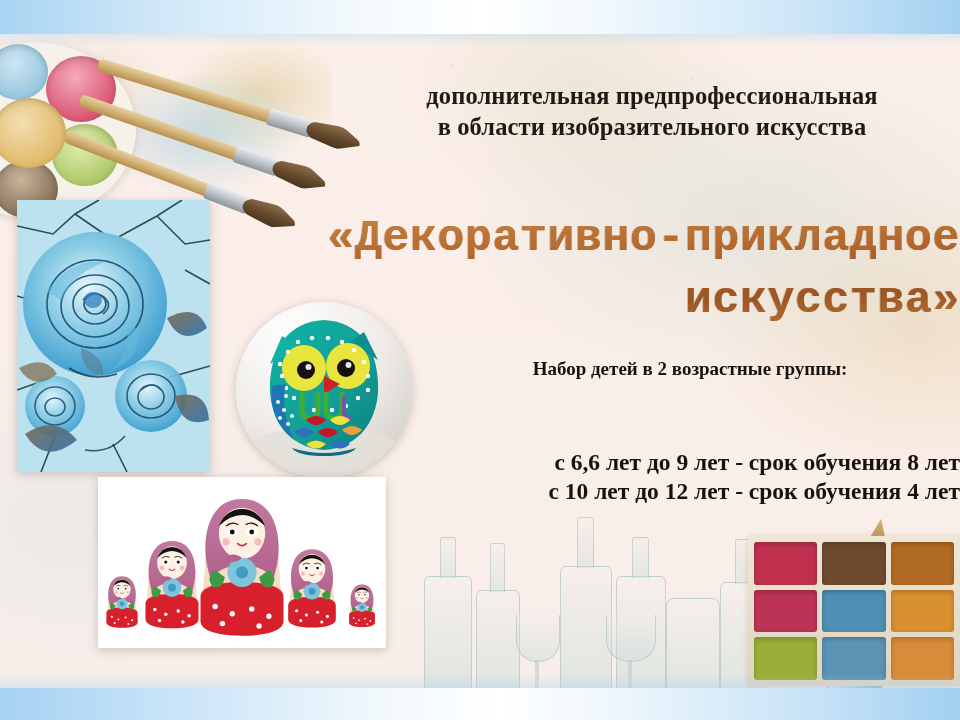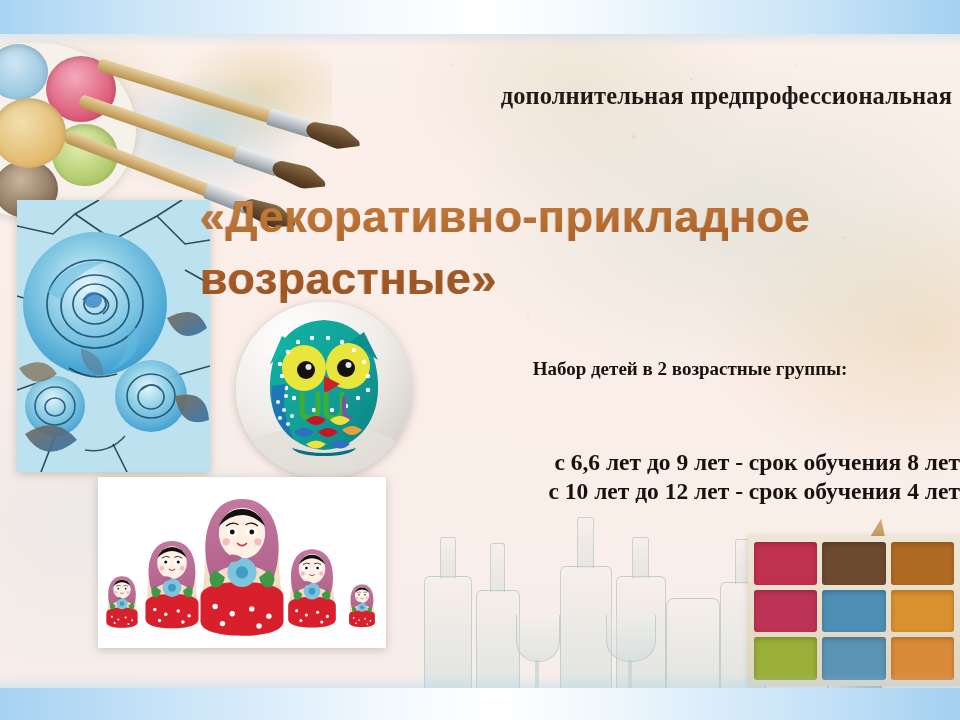--- a/index.html
+++ b/index.html
@@ -160,26 +160,26 @@
 
   
   .header-block{
     position:absolute;left:352px;top:80px;width:600px;
     text-align:center;
     font-family:"Liberation Serif",serif;
     font-weight:bold;font-size:24.5px;line-height:31px;
     color:#201a16;
     letter-spacing:.1px;
   }
-  .header-block div{white-space:nowrap;text-align:right;}
+  .header-block div{white-space:nowrap;}
 
   .title-block{
-    position:absolute;left:200px;top:186px;width:760px;
-    text-align:left;
-    font-family:Liberation Sans, sans-serif;
+    position:absolute;left:200px;top:208px;width:760px;
+    text-align:right;
+    font-family:Liberation Mono, monospace;
     font-weight:bold;
     font-size:45px;line-height:62px;
     letter-spacing:.5px;
     color:#b9702f;
     background:linear-gradient(178deg,#c98a45 0%,#b2642a 42%,#9d5523 72%,#b9783c 100%);
     -webkit-background-clip:text;background-clip:text;
     -webkit-text-fill-color:transparent;
     text-shadow:none;
     filter:drop-shadow(0.6px 0.8px 0 rgba(120,62,20,.55)) drop-shadow(-0.5px 0 0 rgba(150,86,34,.35));
   }
@@ -498,25 +498,26 @@
     </svg>
   </div>
 
   <div class="bg-top-fade"></div>
   <div class="bg-top-band"></div>
   <div class="bg-bottom-fade"></div>
   <div class="bg-bottom-band"></div>
 
   <div class="header-block">
     <div>дополнительная предпрофессиональная</div>
+    <div>в области изобразительного искусства</div>
   </div>
 
   <div class="title-block">
     <span class="tline l1">«Декоративно-прикладное</span>
-    <span class="tline l2">возрастные»</span>
+    <span class="tline l2">искусства»</span>
   </div>
 
   <div class="subhead">Набор детей в 2 возрастные группы:</div>
 
   <div class="ages">
     <div>с 6,6 лет до 9 лет - срок обучения 8 лет</div>
     <div>с 10 лет до 12 лет - срок обучения 4 лет</div>
   </div>
 
 </div>

